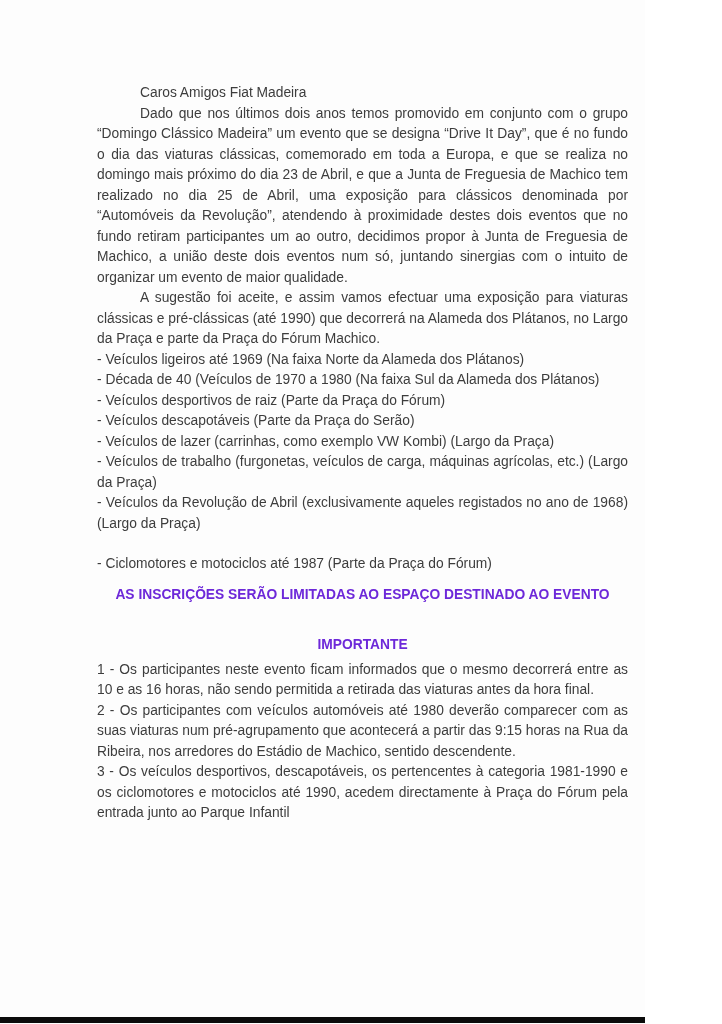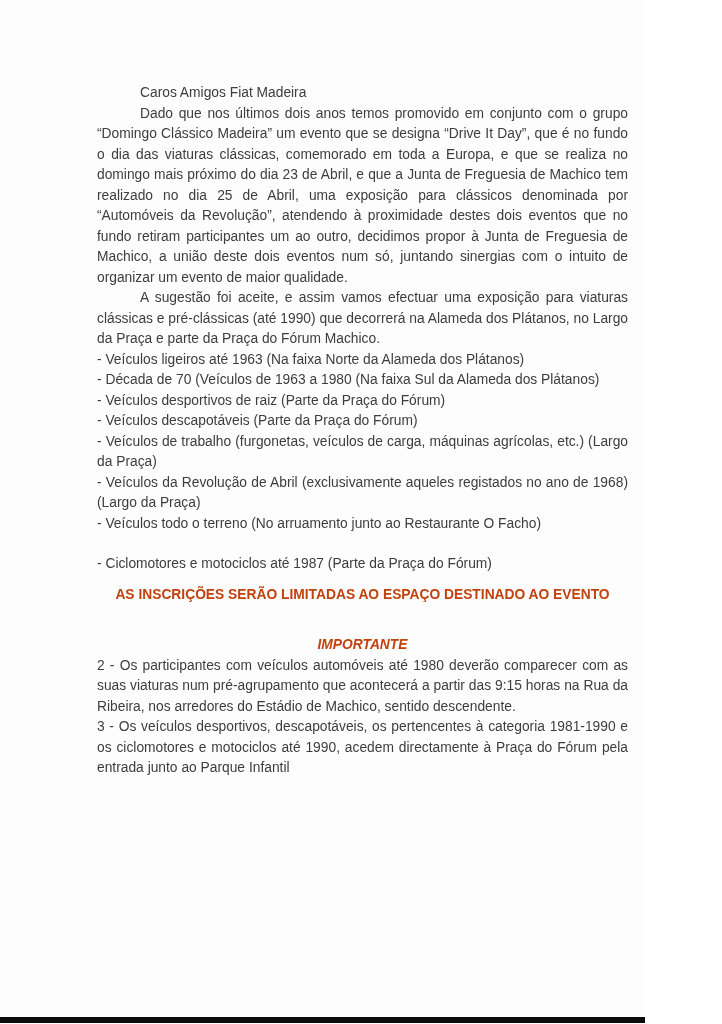--- a/index.html
+++ b/index.html
@@ -31,28 +31,27 @@
   .content p {
     margin: 0;
     padding: 0;
   }
   .indent {
     text-indent: 43px;
   }
   .heading {
     font-weight: bold;
     text-align: center;
-    color: #c2410c;
+    color: #6d28d9;
   }
   .notice-heading {
     margin-top: 10px !important;
   }
   .important-heading {
     margin-top: 30px !important;
-    font-style: italic;
   }
   .important-first {
     margin-top: 4px !important;
   }
   .gap-above {
     margin-top: 20px !important;
   }
   .bottom-bar {
     position: absolute;
     left: 0;
@@ -68,42 +67,43 @@
 <div class="page">
   <div class="content">
 
     <p class="indent">Caros Amigos Fiat Madeira</p>
 
     <p class="indent">Dado que nos últimos dois anos temos promovido em conjunto com o grupo “Domingo Clássico Madeira” um evento que se designa “Drive It Day”, que é no fundo o dia das viaturas clássicas, comemorado em toda a Europa, e que se realiza no domingo mais próximo do dia 23 de Abril, e que a Junta de Freguesia de Machico tem realizado no dia 25 de Abril, uma exposição para clássicos denominada por “Automóveis da Revolução”, atendendo à proximidade destes dois eventos que no fundo retiram participantes um ao outro, decidimos propor à Junta de Freguesia de Machico, a união deste dois eventos num só, juntando sinergias com o intuito de organizar um evento de maior qualidade.</p>
 
     <p class="indent">A sugestão foi aceite, e assim vamos efectuar uma exposição para viaturas clássicas e pré-clássicas (até 1990) que decorrerá na Alameda dos Plátanos, no Largo da Praça e parte da Praça do Fórum Machico.</p>
 
 
-    <p>- Veículos ligeiros até 1963 (Na faixa Norte da Alameda dos Plátanos)</p>
+    <p>- Veículos ligeiros até 1969 (Na faixa Norte da Alameda dos Plátanos)</p>
 
-    <p>- Década de 70 (Veículos de 1963 a 1980 (Na faixa Sul da Alameda dos Plátanos)</p>
+    <p>- Década de 40 (Veículos de 1970 a 1980 (Na faixa Sul da Alameda dos Plátanos)</p>
 
 
     <p>- Veículos desportivos de raiz (Parte da Praça do Fórum)</p>
 
-    <p>- Veículos descapotáveis (Parte da Praça do Fórum)</p>
+    <p>- Veículos descapotáveis (Parte da Praça do Serão)</p>
 
+    <p>- Veículos de lazer (carrinhas, como exemplo VW Kombi) (Largo da Praça)</p>
 
     <p>- Veículos de trabalho (furgonetas, veículos de carga, máquinas agrícolas, etc.) (Largo da Praça)</p>
 
     <p>- Veículos da Revolução de Abril (exclusivamente aqueles registados no ano de 1968) (Largo da Praça)</p>
 
-    <p>- Veículos todo o terreno (No arruamento junto ao Restaurante O Facho)</p>
 
     <p class="gap-above">- Ciclomotores e motociclos até 1987 (Parte da Praça do Fórum)</p>
 
     <p class="heading notice-heading">AS INSCRIÇÕES SERÃO LIMITADAS AO ESPAÇO DESTINADO AO EVENTO</p>
 
     <p class="heading important-heading">IMPORTANTE</p>
 
+    <p class="important-first">1 - Os participantes neste evento ficam informados que o mesmo decorrerá entre as 10 e as 16 horas, não sendo permitida a retirada das viaturas antes da hora final.</p>
 
     <p>2 - Os participantes com veículos automóveis até 1980 deverão comparecer com as suas viaturas num pré-agrupamento que acontecerá a partir das 9:15 horas na Rua da Ribeira, nos arredores do Estádio de Machico, sentido descendente.</p>
 
     <p>3 - Os veículos desportivos, descapotáveis, os pertencentes à categoria 1981-1990 e os ciclomotores e motociclos até 1990, acedem directamente à Praça do Fórum pela entrada junto ao Parque Infantil</p>
 
   </div>
 
   <div class="bottom-bar"></div>
 </div>
 

